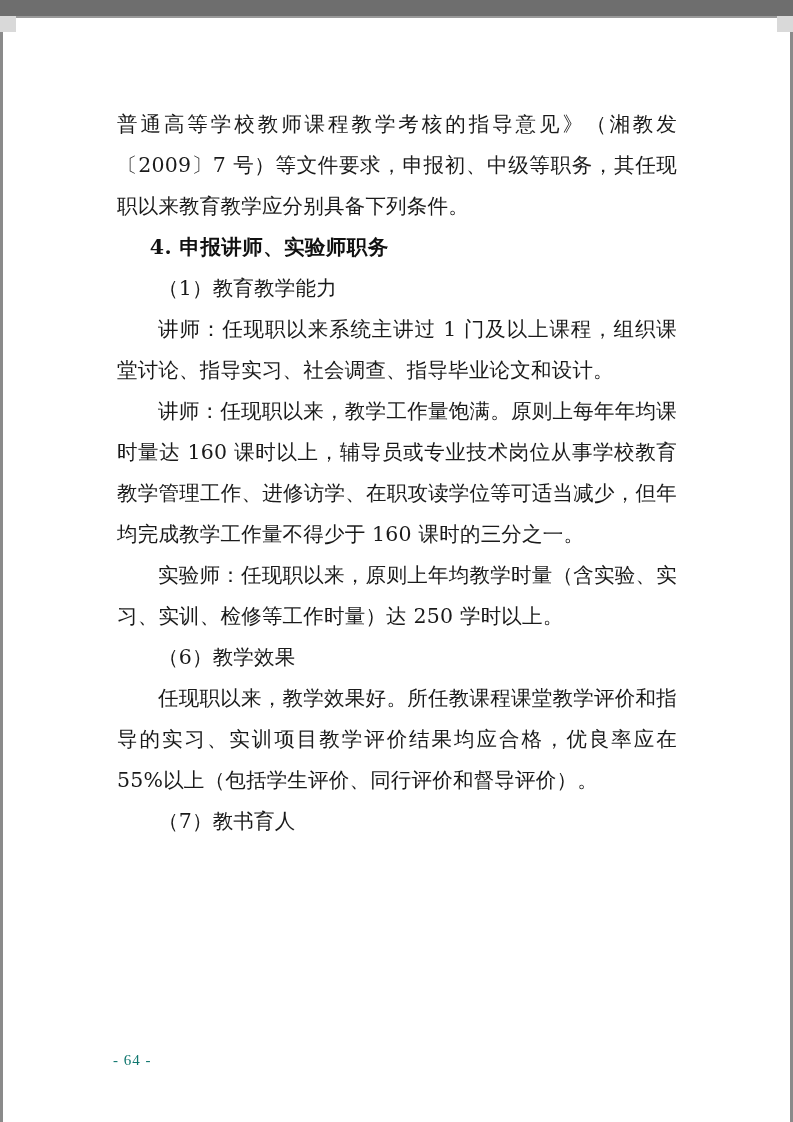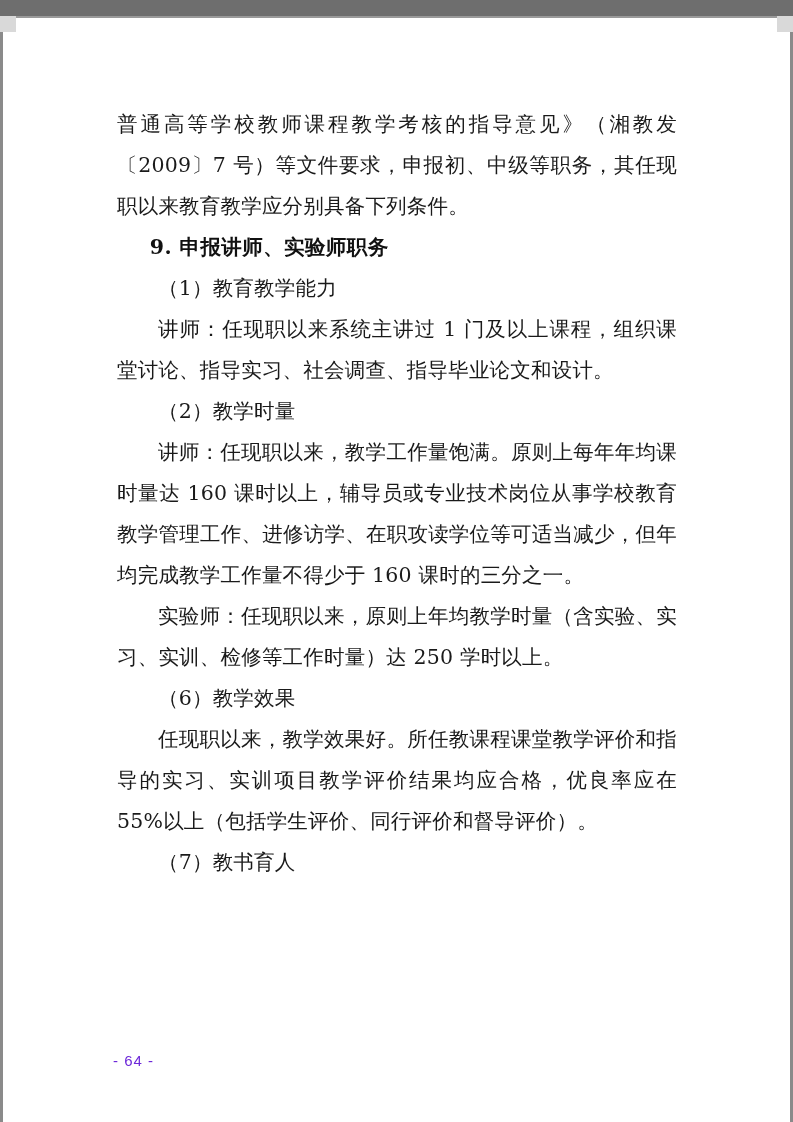--- a/index.html
+++ b/index.html
@@ -46,23 +46,23 @@
     margin: 0;
     text-indent: 1.6em;
     letter-spacing: 0.4px;
     font-family: "DejaVu Serif", "Liberation Serif", serif;
   }
   .page-number {
     position: absolute;
     left: 113px;
     top: 1036px;
     font-size: 15px;
-    color: #6d28d9;
+    color: #0f766e;
     letter-spacing: 1px;
-    font-family: Liberation Sans, sans-serif;
+    font-family: Liberation Serif, serif;
   }
   .edge {
     position: absolute;
     background: #c8c8c8;
   }
   .edge-left { left: 0; top: 0; width: 3px; height: 1122px; background: #8a8a8a; }
   .edge-right { right: 0; top: 0; width: 3px; height: 1122px; background: #8a8a8a; }
   .edge-top { left: 0; top: 0; width: 793px; height: 2px; background: #9a9a9a; }
   .edge-bottom { left: 0; bottom: 0; width: 793px; height: 2px; background: #9a9a9a; }
   .corner {
@@ -87,28 +87,27 @@
   <div class="edge edge-right"></div>
   <div class="corner corner-tl"></div>
   <div class="corner corner-tr"></div>
   <div class="corner corner-bl"></div>
   <div class="corner corner-br"></div>
 
   <div class="page-inner">
 
     <p class="para">普通高等学校教师课程教学考核的指导意见》（湘教发〔2009〕7 号）等文件要求，申报初、中级等职务，其任现职以来教育教学应分别具备下列条件。</p>
 
-    <p class="heading">9. 申报讲师、实验师职务</p>
+    <p class="heading">4. 申报讲师、实验师职务</p>
 
     <p class="para indent">（1）教育教学能力</p>
 
     <p class="para indent">讲师：任现职以来系统主讲过 1 门及以上课程，组织课堂讨论、指导实习、社会调查、指导毕业论文和设计。</p>
 
 
-    <p class="para indent">（2）教学时量</p>
 
     <p class="para indent">讲师：任现职以来，教学工作量饱满。原则上每年年均课时量达 160 课时以上，辅导员或专业技术岗位从事学校教育教学管理工作、进修访学、在职攻读学位等可适当减少，但年均完成教学工作量不得少于 160 课时的三分之一。</p>
 
     <p class="para indent">实验师：任现职以来，原则上年均教学时量（含实验、实习、实训、检修等工作时量）达 250 学时以上。</p>
 
     <p class="para indent">（6）教学效果</p>
 
     <p class="para indent">任现职以来，教学效果好。所任教课程课堂教学评价和指导的实习、实训项目教学评价结果均应合格，优良率应在 55%以上（包括学生评价、同行评价和督导评价）。</p>
 
     <p class="para indent">（7）教书育人</p>

